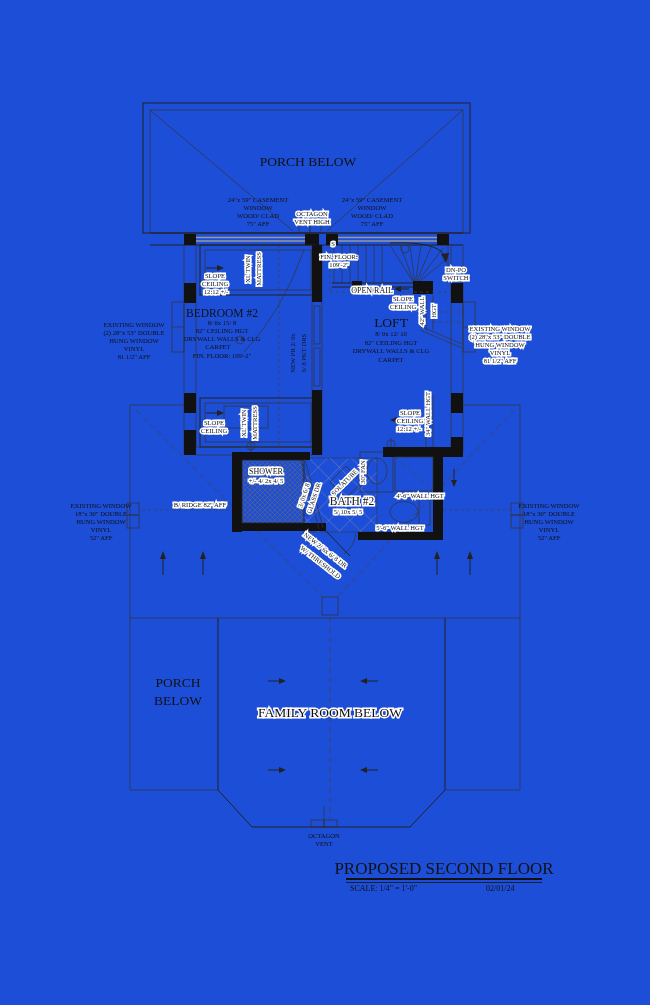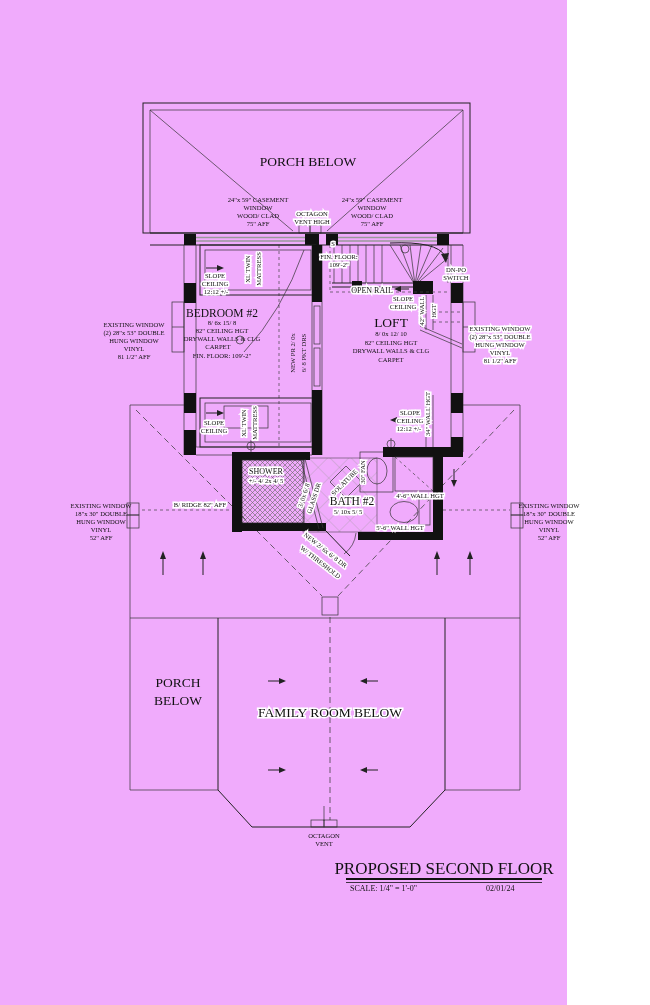--- a/index.html
+++ b/index.html
@@ -1,16 +1,16 @@
 <!DOCTYPE html>
 <html><head>
 <meta charset="utf-8">
 <style>
   html,body{margin:0;padding:0;background:#fff;}
-  .page{position:relative;width:567px;height:1005px;background:#f0abfc;font-family:"Liberation Serif","DejaVu Serif",serif;}
+  .page{position:relative;width:650px;height:1005px;background:#1d4ed8;font-family:"Liberation Serif","DejaVu Serif",serif;}
   svg{display:block}
   .ln{stroke:#222;stroke-width:1;fill:none}
   .ln2{stroke:#333;stroke-width:.7;fill:none}
   .dash{stroke:#444;stroke-width:.8;fill:none;stroke-dasharray:6 4}
   .dash2{stroke:#444;stroke-width:.7;fill:none;stroke-dasharray:3 3}
   .wall{fill:#111;stroke:none}
   .win{stroke:#9a9a9a;stroke-width:1.3;fill:none}
   text{fill:#111;}
   .t6{font-size:6.6px}
   .t7{font-size:8px}

